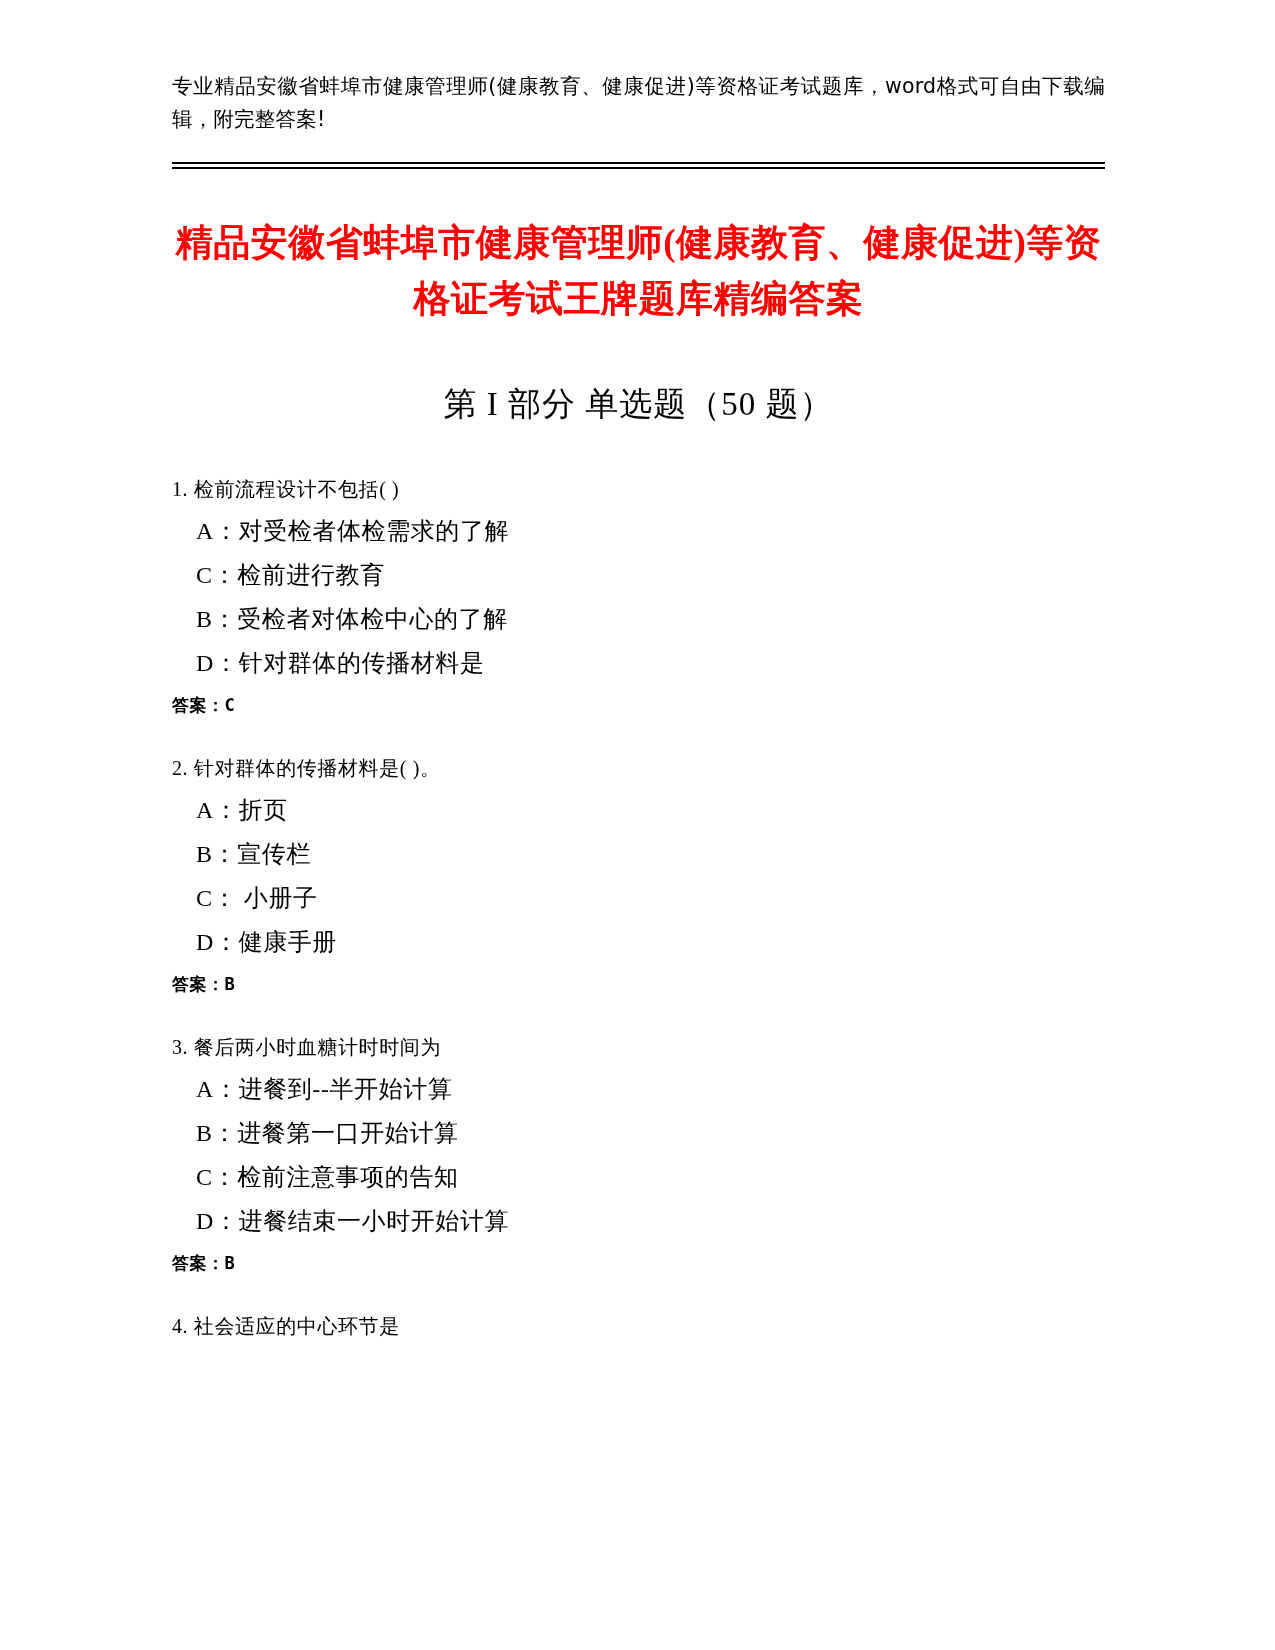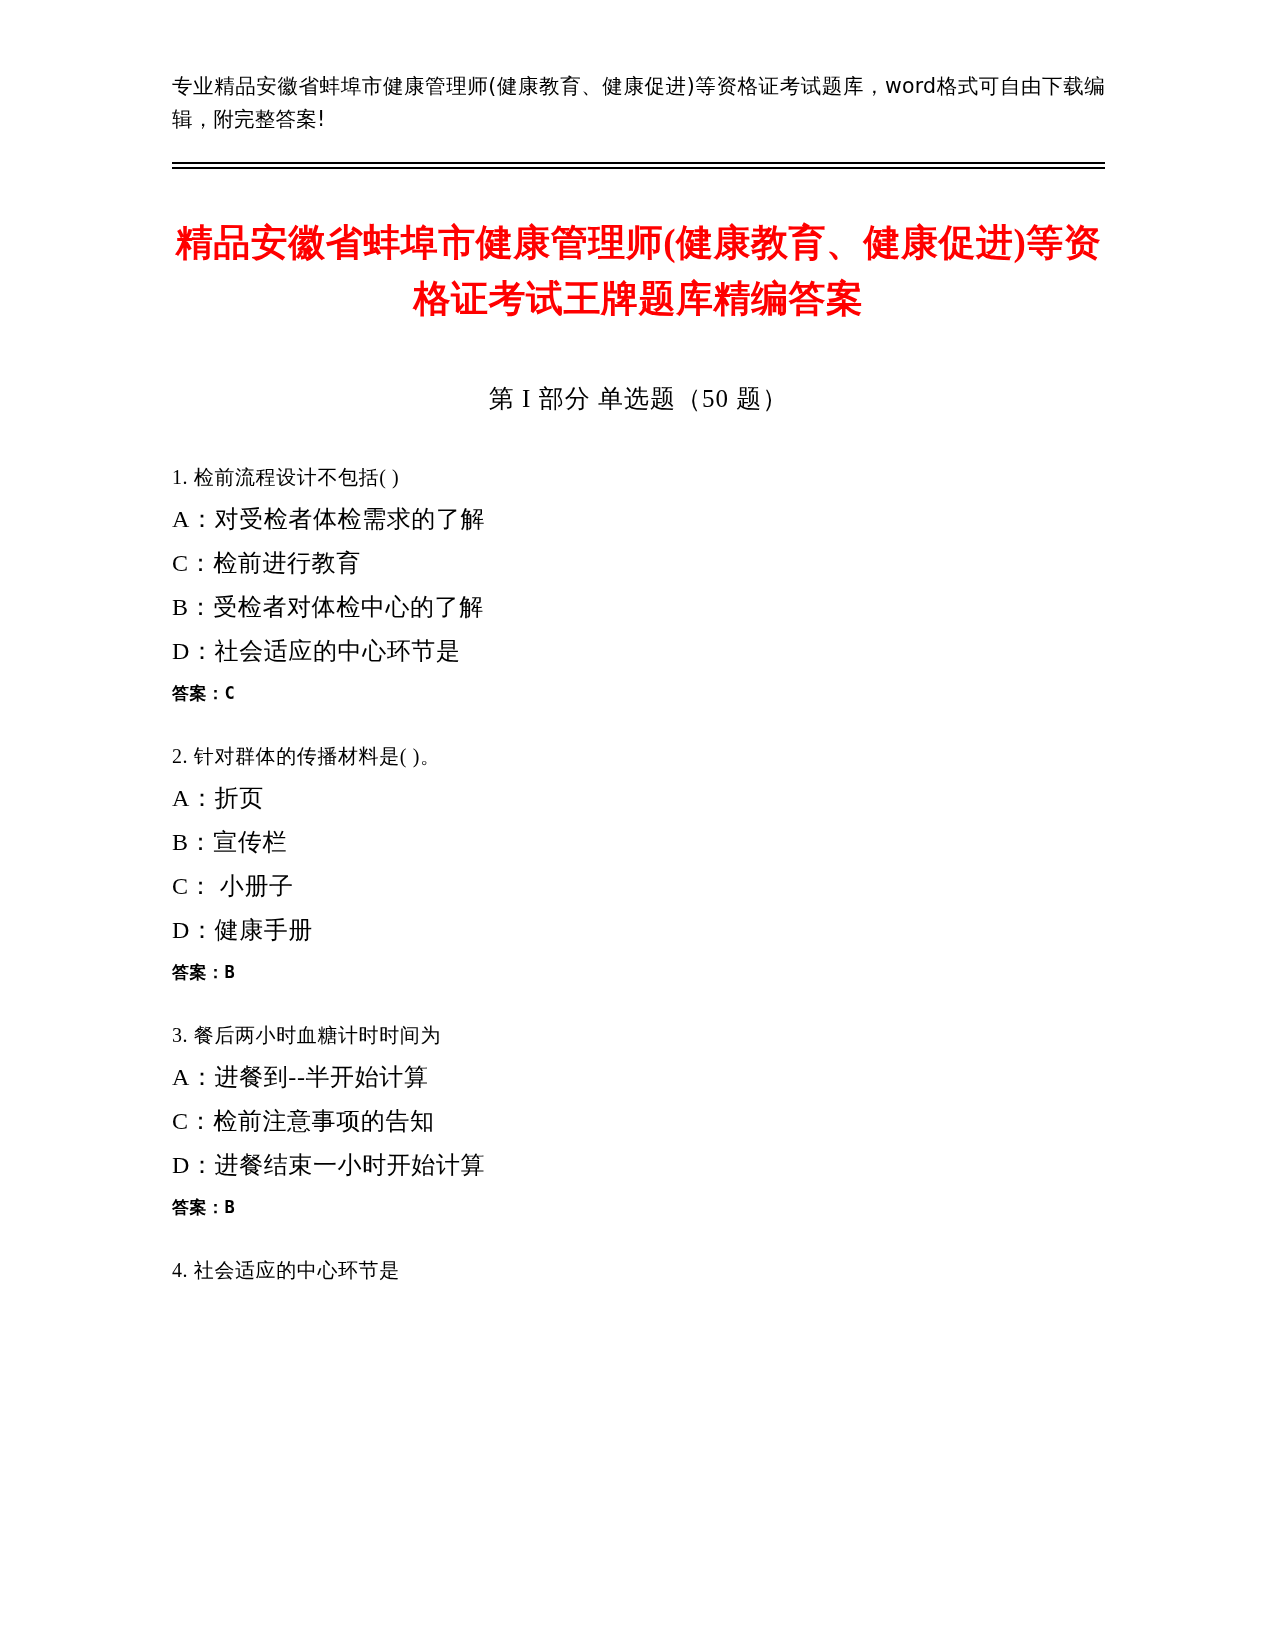--- a/index.html
+++ b/index.html
@@ -45,40 +45,41 @@
     font-family: Liberation Serif, serif;
     font-weight: bold;
     font-size: 37px;
     line-height: 1.5;
     letter-spacing: 0.5px;
   }
   .section-title {
     margin-top: 56px;
     text-align: center;
     font-family: "Liberation Serif", serif;
-    font-size: 25px;
+    font-size: 33px;
     letter-spacing: 1px;
   }
   .q-block {
     margin-top: 44px;
   }
   .q-block.first {
     margin-top: 52px;
   }
   .q-stem {
     font-size: 20px;
     line-height: 1.0;
     margin-bottom: 20px;
     letter-spacing: 0.6px;
   }
   .q-opt {
     font-size: 24px;
     line-height: 1.0;
     margin-bottom: 20px;
     letter-spacing: 0.6px;
+    margin-left: 24px;
   }
   .q-answer {
     font-family: "DejaVu Sans", sans-serif;
     font-weight: bold;
     font-size: 17px;
     line-height: 1.0;
     margin-top: 22px;
     letter-spacing: 0.5px;
   }
   .q-answer .ans-val {
@@ -97,36 +98,37 @@
 
   <div class="doc-title">精品安徽省蚌埠市健康管理师(健康教育、健康促进)等资格证考试王牌题库精编答案</div>
 
   <div class="section-title">第 I 部分 单选题（50 题）</div>
 
   <div class="q-block first">
     <div class="q-stem">1. 检前流程设计不包括(      )</div>
     <div class="q-opt">A：对受检者体检需求的了解</div>
     <div class="q-opt">C：检前进行教育</div>
     <div class="q-opt">B：受检者对体检中心的了解</div>
-    <div class="q-opt">D：社会适应的中心环节是</div>
+    <div class="q-opt">D：针对群体的传播材料是</div>
     <div class="q-answer"><span>答案：</span><span class="ans-val">C</span></div>
   </div>
 
   <div class="q-block">
     <div class="q-stem">2. 针对群体的传播材料是(      )。</div>
     <div class="q-opt">A：折页</div>
     <div class="q-opt">B：宣传栏</div>
     <div class="q-opt">C： 小册子</div>
     <div class="q-opt">D：健康手册</div>
     <div class="q-answer"><span>答案：</span><span class="ans-val">B</span></div>
   </div>
 
   <div class="q-block">
     <div class="q-stem">3. 餐后两小时血糖计时时间为</div>
     <div class="q-opt">A：进餐到--半开始计算</div>
+    <div class="q-opt">B：进餐第一口开始计算</div>
     <div class="q-opt">C：检前注意事项的告知</div>
     <div class="q-opt">D：进餐结束一小时开始计算</div>
     <div class="q-answer"><span>答案：</span><span class="ans-val">B</span></div>
   </div>
 
   <div class="q-block">
     <div class="q-stem">4. 社会适应的中心环节是</div>
   </div>
 
 </div>

